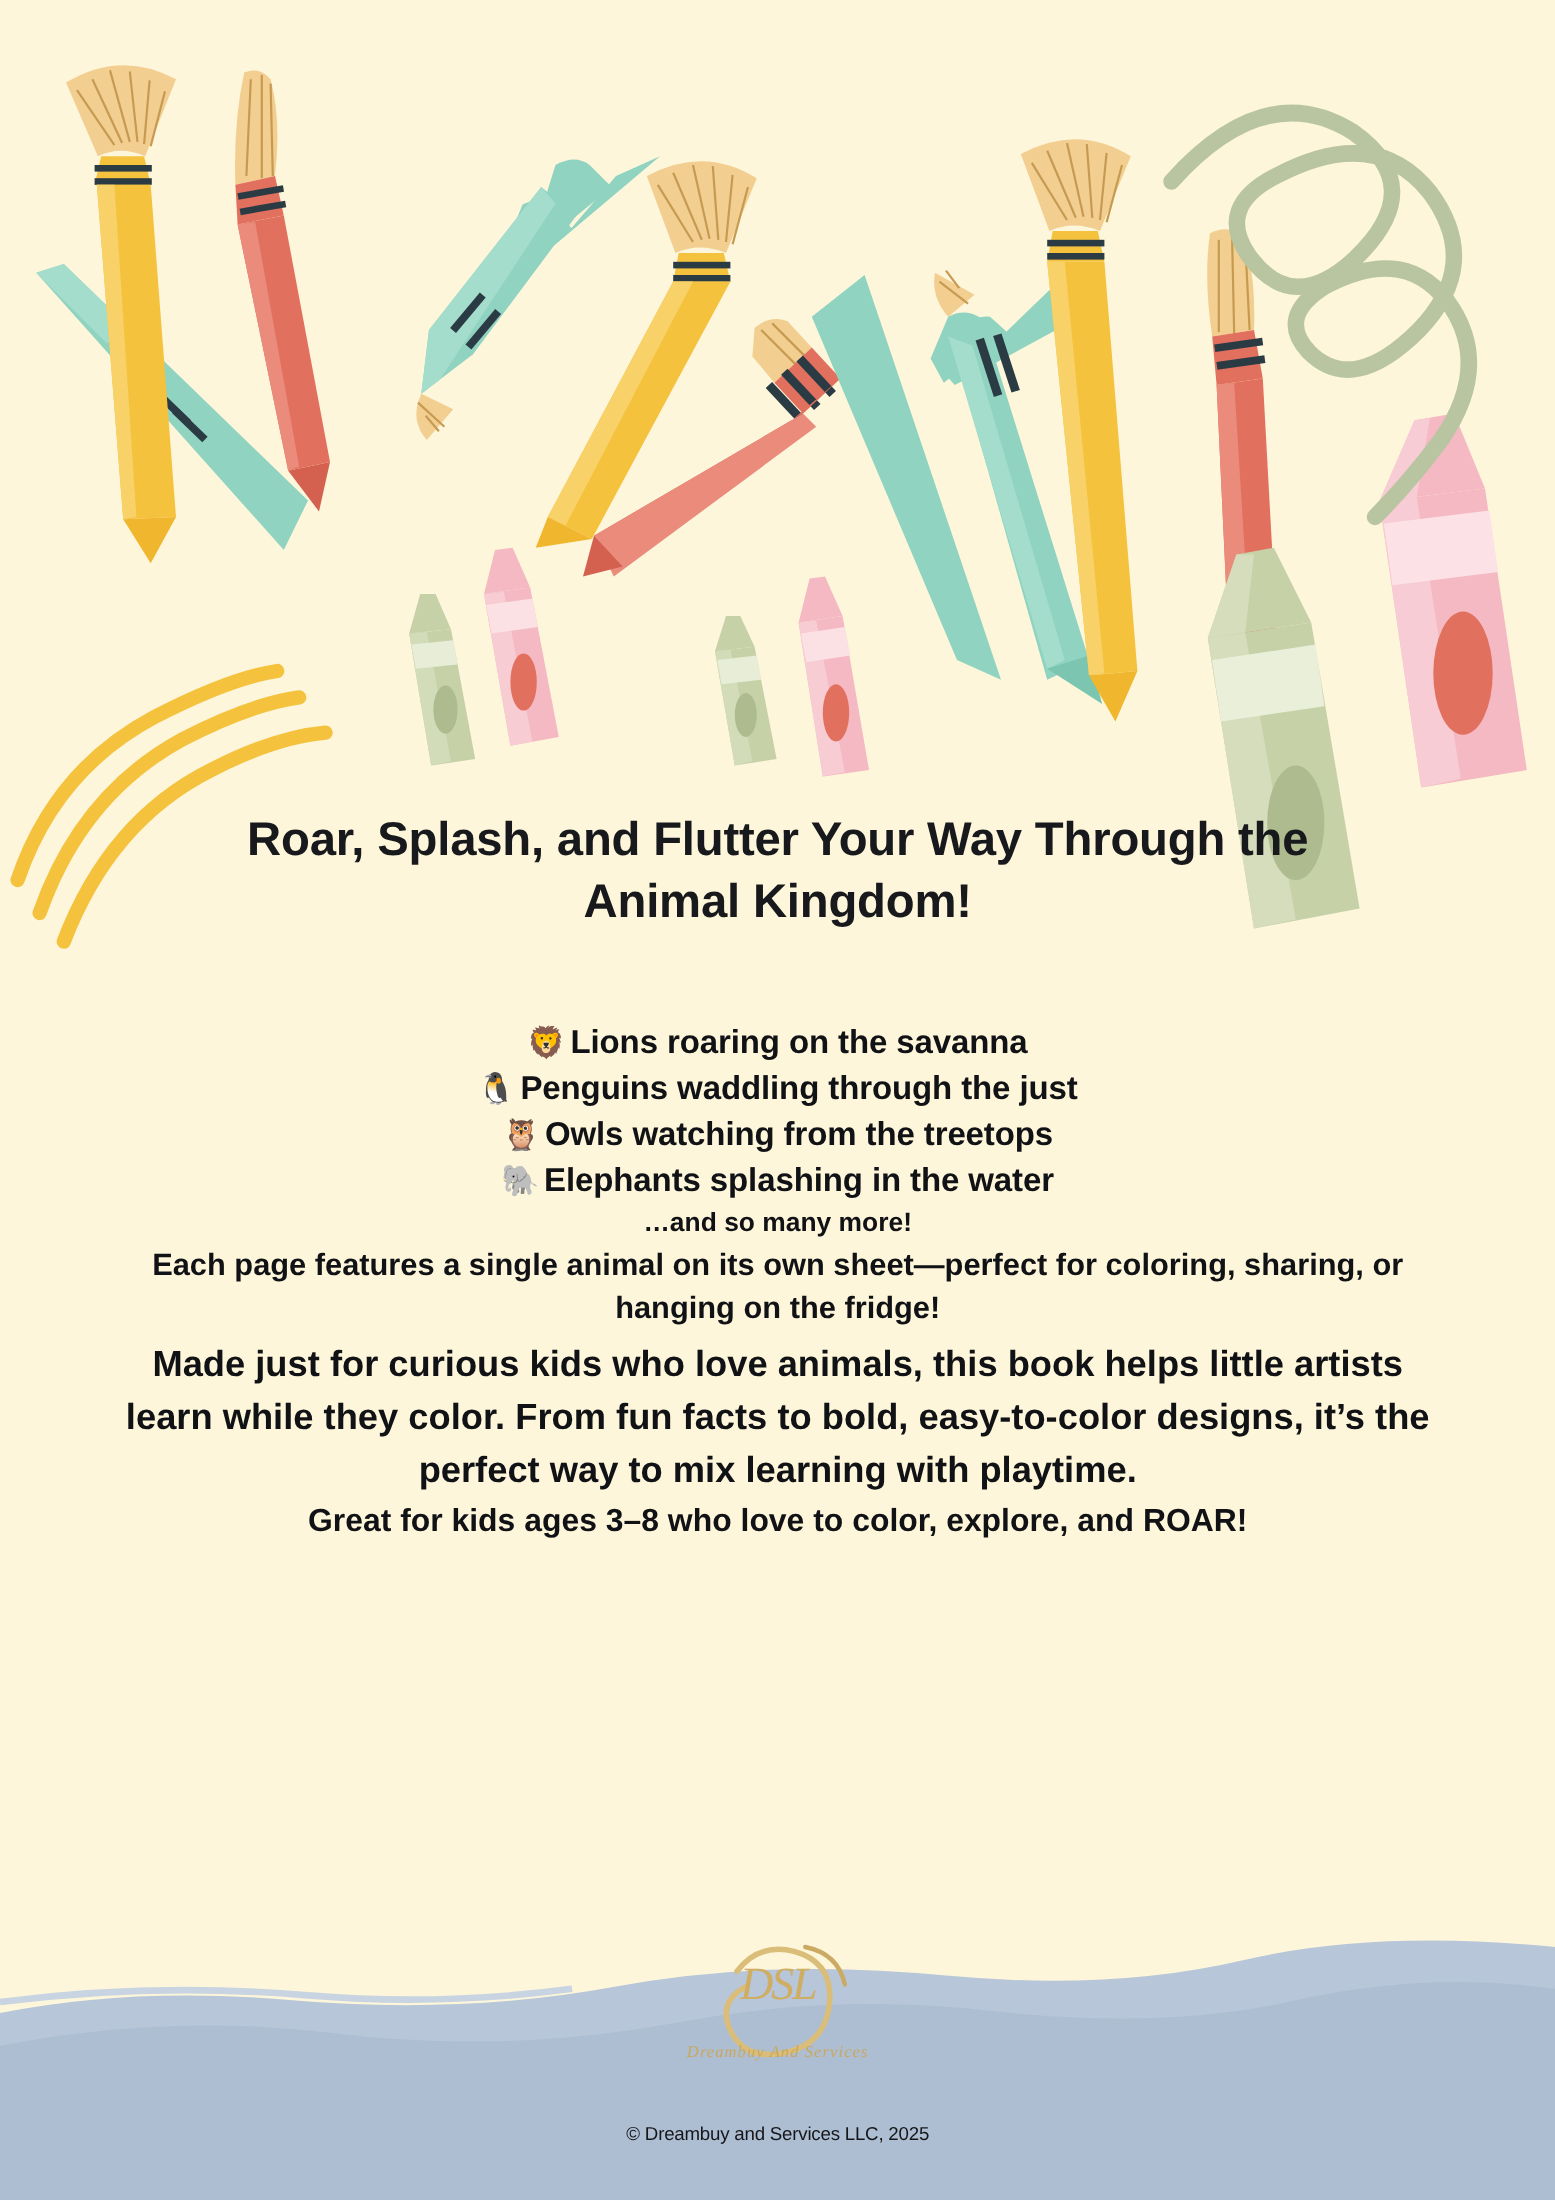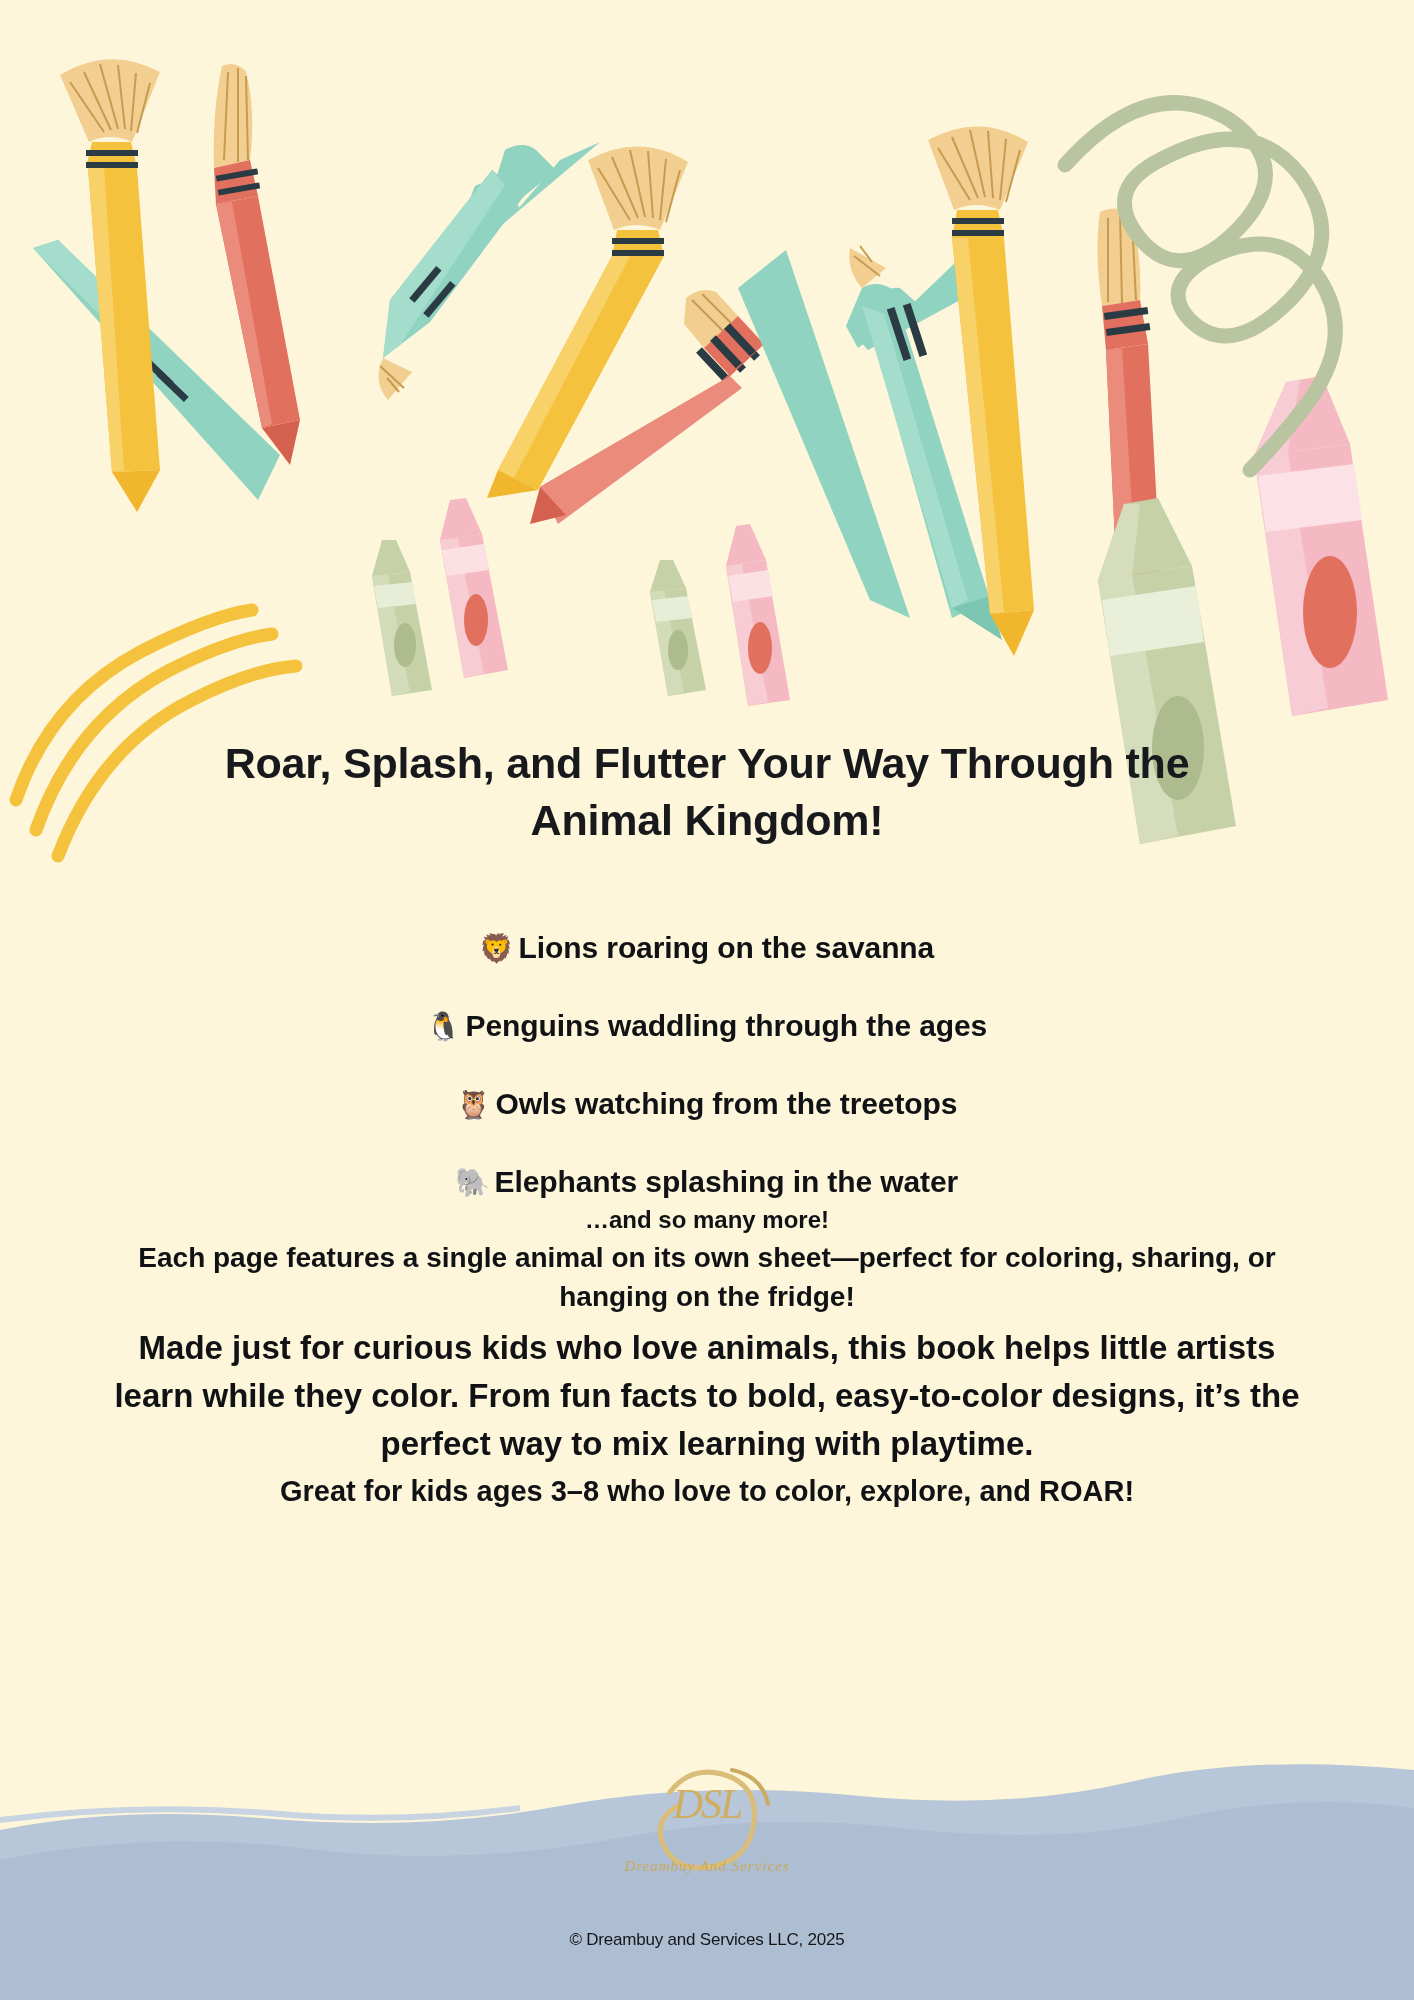--- a/index.html
+++ b/index.html
@@ -73,21 +73,20 @@
   .bullets {
     margin: 0;
     padding: 0;
     list-style: none;
   }
   .bullets li {
     font-size: 30px;
     font-weight: bold;
     line-height: 1.40;
     letter-spacing: -0.1px;
-    margin-top: 36px;
   }
   .emoji {
     font-size: 28px;
     margin-right: 4px;
   }
   .p-more {
     font-size: 24px;
     font-weight: bold;
     line-height: 1.40;
     margin: 0;
@@ -371,21 +370,21 @@
   <div class="content">
     <h1 class="headline">Roar, Splash, and Flutter Your Way Through the Animal Kingdom!</h1>
 
     <div class="body-block">
 
       <ul class="bullets">
         <li>
           <span class="emoji">🦁</span><span>Lions roaring on the savanna</span>
         </li>
         <li>
-          <span class="emoji">🐧</span><span>Penguins waddling through the ages</span>
+          <span class="emoji">🐧</span><span>Penguins waddling through the just</span>
         </li>
         <li>
           <span class="emoji">🦉</span><span>Owls watching from the treetops</span>
         </li>
         <li>
           <span class="emoji">🐘</span><span>Elephants splashing in the water</span>
         </li>
       </ul>
 
       <p class="p-more">…and so many more!</p>

